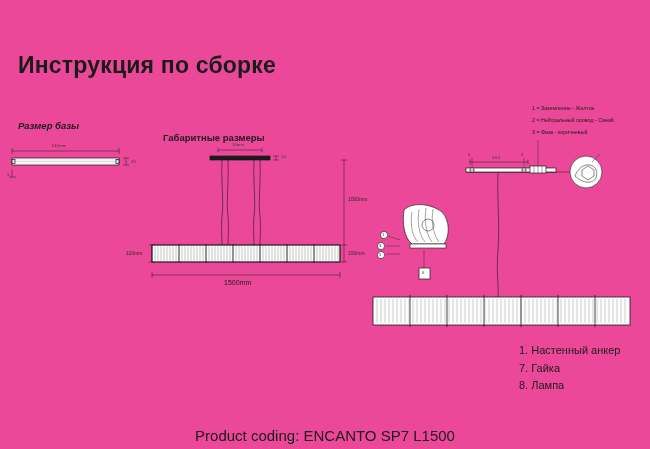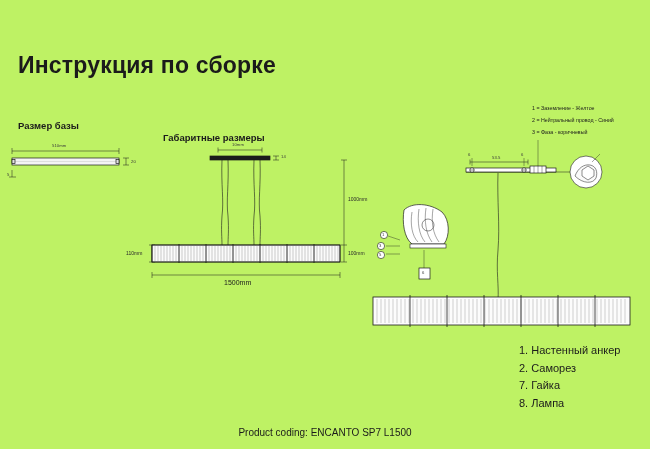--- a/index.html
+++ b/index.html
@@ -8,41 +8,41 @@
     background: #ffffff;
   }
   body {
     font-family: "Liberation Sans", sans-serif;
     color: #231f20;
   }
   #page {
     position: relative;
     width: 650px;
     height: 449px;
-    background: #bef264;
+    background: #ec4899;
     overflow: hidden;
   }
   .title {
     position: absolute;
     left: 18px;
     top: 52px;
     font-size: 23px;
     font-weight: 700;
     letter-spacing: 0.2px;
     color: #1b1b1b;
     white-space: nowrap;
   }
   .sec-label {
     position: absolute;
     font-size: 9.5px;
     font-weight: 700;
     color: #1b1b1b;
     white-space: nowrap;
   }
-  .lbl-base { left: 18px; top: 120px; }
+  .lbl-base { left: 18px; top: 120px; font-style: italic; }
   .lbl-dims { left: 163px; top: 120px; margin-top: 12px; }
 
   .tiny {
     position: absolute;
     font-size: 4.2px;
     color: #3a3a3a;
     white-space: nowrap;
     letter-spacing: 0.1px;
   }
   .tiny6 {
@@ -72,21 +72,21 @@
     line-height: 17.5px;
     color: #1b1b1b;
   }
   .legend div { white-space: nowrap; }
   .coding {
     position: absolute;
     left: 0;
     right: 0;
     top: 427px;
     text-align: center;
-    font-size: 10px;
+    font-size: 15px;
     color: #1b1b1b;
   }
   svg.layer {
     position: absolute;
     left: 0;
     top: 0;
     width: 650px;
     height: 449px;
     pointer-events: none;
   }
@@ -382,20 +382,19 @@
   <div class="tiny" style="left:468px; top:152px;">6</div>
   <div class="tiny" style="left:521px; top:152px;">6</div>
 
   <div class="tiny" style="left:382px; top:232px;">1</div>
   <div class="tiny" style="left:379px; top:243px;">3</div>
   <div class="tiny" style="left:379px; top:252px;">5</div>
   <div class="tiny" style="left:422px; top:270px;">6</div>
 
   <div class="legend">
     <div>1. Настенный анкер</div>
-    <div>2. Саморез</div>
     <div>7. Гайка</div>
     <div>8. Лампа</div>
   </div>
 
   <div class="coding">Product coding: ENCANTO SP7 L1500</div>
 
 </div>
 
 </body></html>

